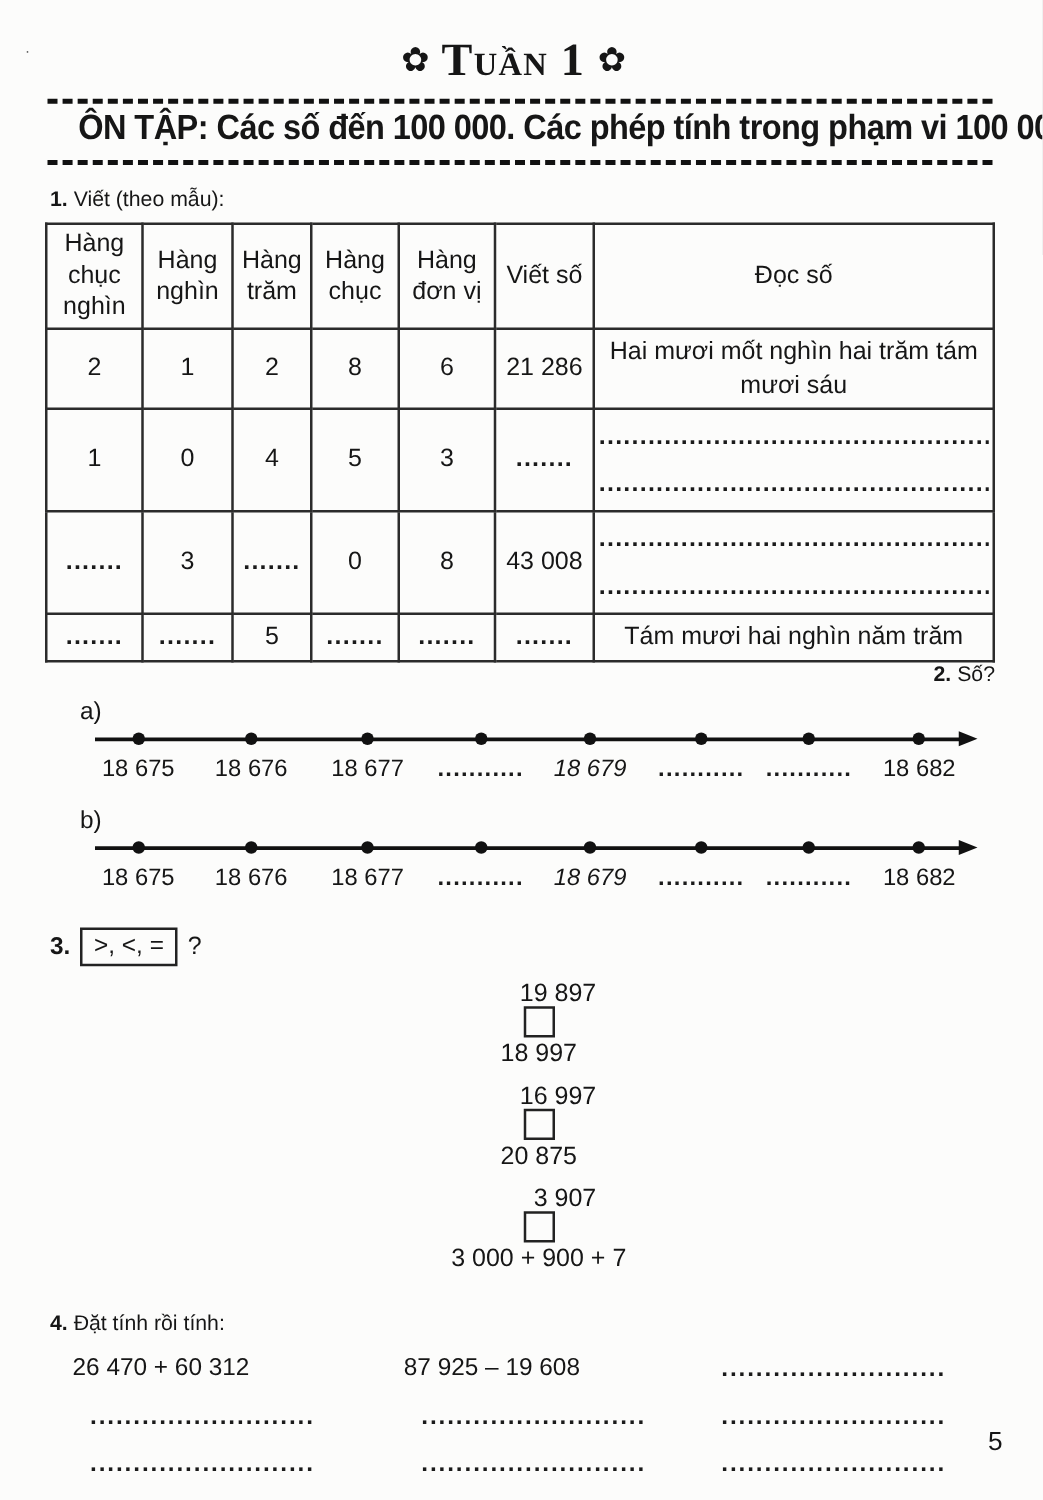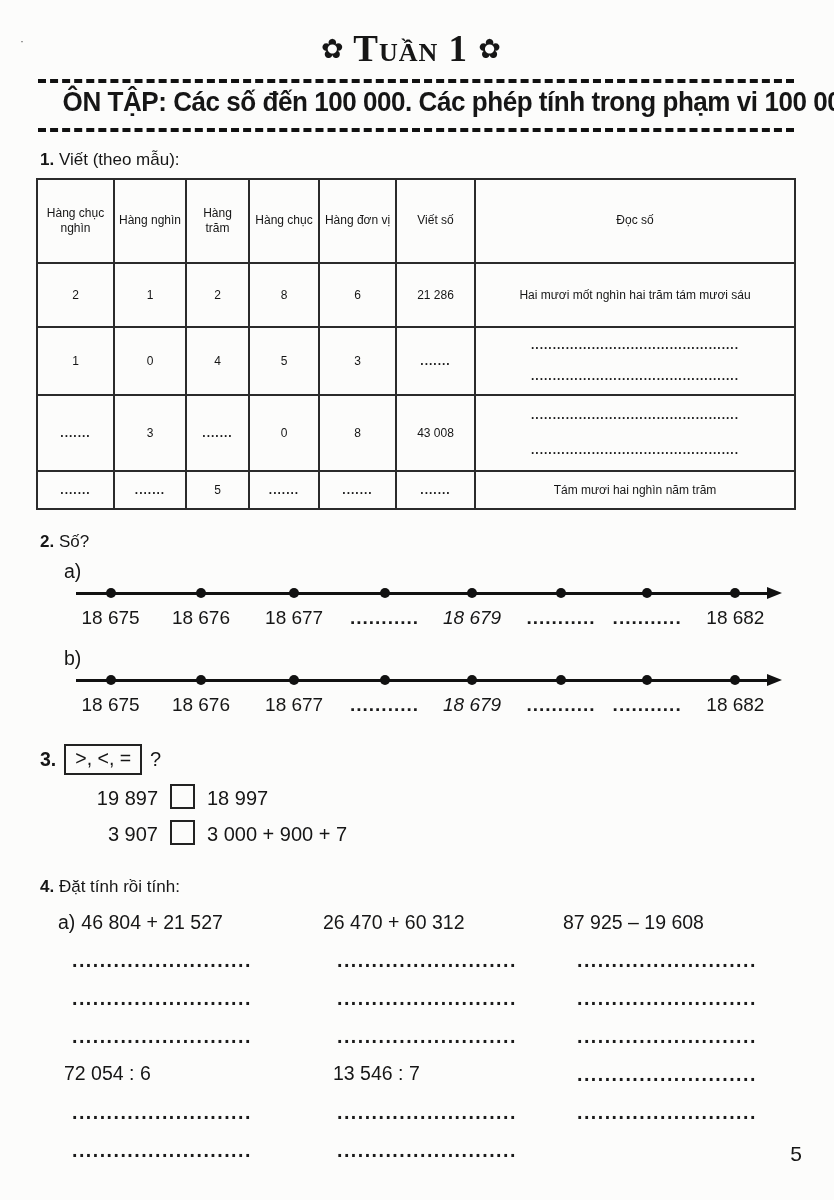--- a/index.html
+++ b/index.html
@@ -50,21 +50,21 @@
   
   .sec-head{font-size:17px;margin:0;}
   .sec-num{font-weight:bold;}
   
   .s1-head{margin-top:18px;margin-bottom:8px;margin-left:4px;}
   table.pv{
     border-collapse:collapse;
     margin-left:0px;
     table-layout:fixed;
     width:758px;
-    font-size:12px;
+    font-size:20px;
   }
   table.pv th, table.pv td{
     border:2px solid #2b2b2b;
     font-weight:normal;
     text-align:center;
     vertical-align:middle;
     padding:2px 3px;
     box-sizing:border-box;
   }
   table.pv th{height:84px;line-height:1.25;}
@@ -77,21 +77,21 @@
     font-weight:bold;color:#1a1a1a;letter-spacing:1px;
     white-space:nowrap;overflow:hidden;display:block;
   }
   .dots-inline{display:inline;}
   .doc-dots .dots{line-height:1.9;}
   tr.r1 td{height:64px;}
   tr.r2 td{height:68px;}
   tr.r3 td{height:76px;}
   tr.r4 td{height:38px;}
   
-  .s2-head{margin-top:22px;margin-left:4px;}
+  .s2-head{margin-left:4px;text-align:right;}
   .nl-sub{margin:8px 0 0 28px;font-size:19.5px;}
   .numberline{
     position:relative;
     margin-left:40px;
     width:706px;height:56px;
   }
   .nl-line{
     position:absolute;left:0;right:10px;top:9px;
     border-top:3px solid #111;
   }
@@ -119,20 +119,21 @@
   .sign-box{
     display:inline-block;
     border:2px solid #222;
     padding:1px 9px 3px 9px;
     font-size:19.5px;
   }
   .cmp-row{
     display:flex;align-items:center;
     margin:11px 0 0 30px;
     font-size:20px;
+    flex-direction:column;
   }
   .cmp-left{display:inline-block;width:92px;text-align:right;}
   .answer-box{
     display:inline-block;
     width:21px;height:21px;
     border:2.5px solid #222;
     margin:0 12px;
     position:relative;top:-2px;
   }
   
@@ -289,29 +290,33 @@
     <span class="sec-num" style="font-size:19.5px">3.</span>
     <span class="sign-box">&gt;, &lt;, =</span>
     <span style="font-size:20px">?</span>
   </div>
   <div class="cmp-row">
     <span class="cmp-left">19 897</span>
     <span class="answer-box"></span>
     <span>18 997</span>
   </div>
   <div class="cmp-row">
+    <span class="cmp-left">16 997</span>
+    <span class="answer-box"></span>
+    <span>20 875</span>
+  </div>
+  <div class="cmp-row">
     <span class="cmp-left">3 907</span>
     <span class="answer-box"></span>
     <span>3 000 + 900 + 7</span>
   </div>
 
   <p class="sec-head s4-head"><span class="sec-num">4.</span> <span>Đặt tính rồi tính:</span></p>
 
   <div class="s4-grid">
-    <div class="s4-expr"><span class="s4-label">a)</span><span>46 804 + 21 527</span></div>
     <div class="s4-expr">26 470 + 60 312</div>
     <div class="s4-expr">87 925 – 19 608</div>
 
     <div class="s4-dotcell">
         <span class="dots">...........................</span>
       </div>
     <div class="s4-dotcell">
         <span class="dots">...........................</span>
       </div>
     <div class="s4-dotcell">

